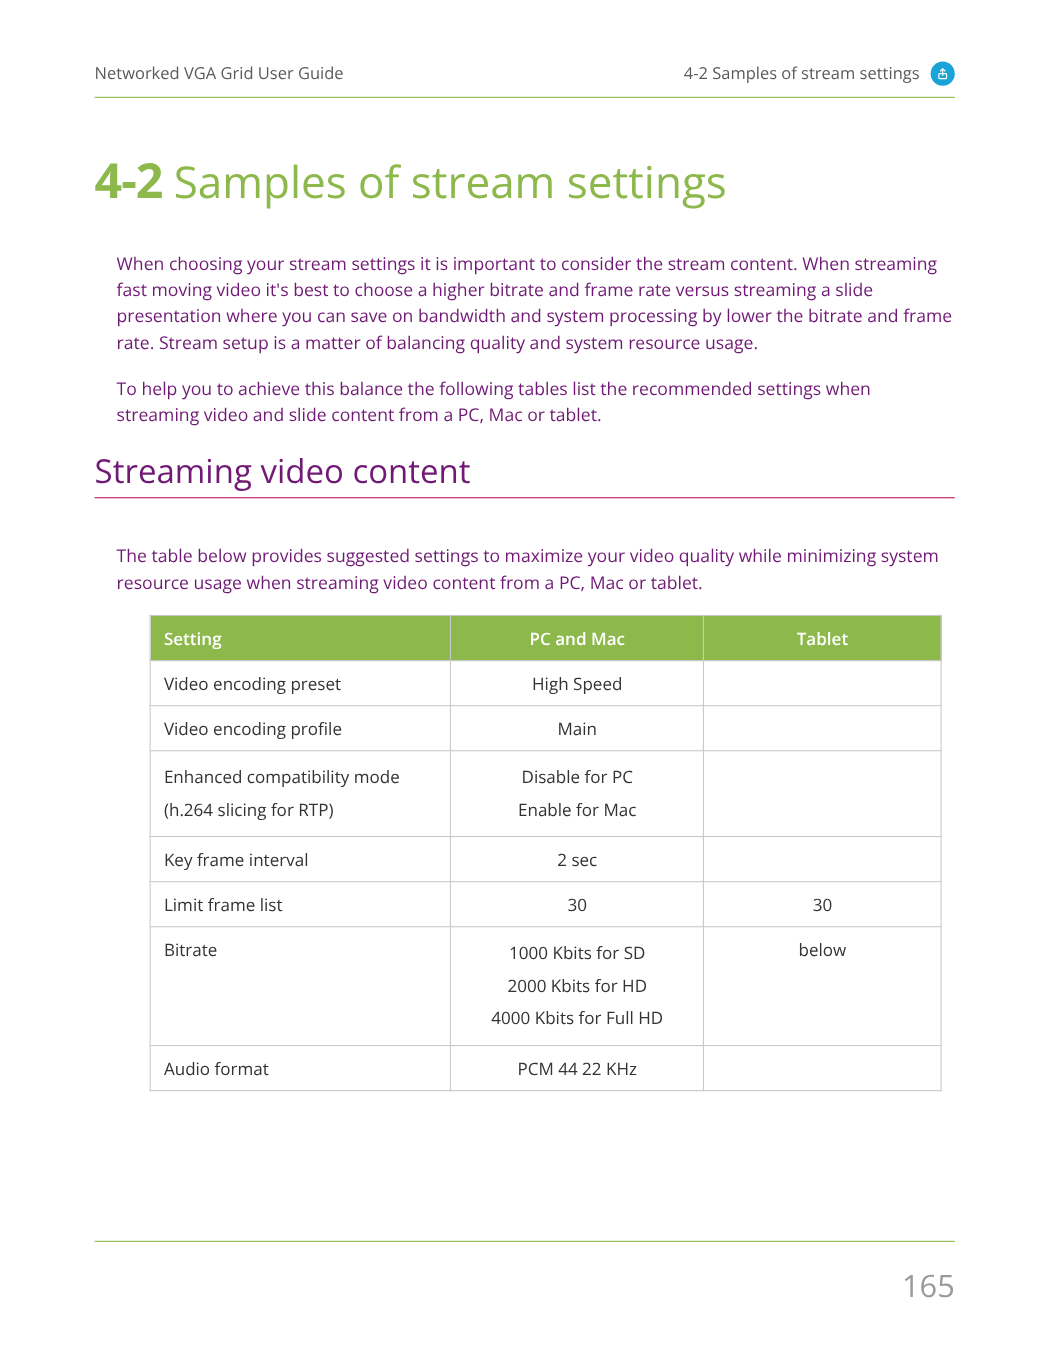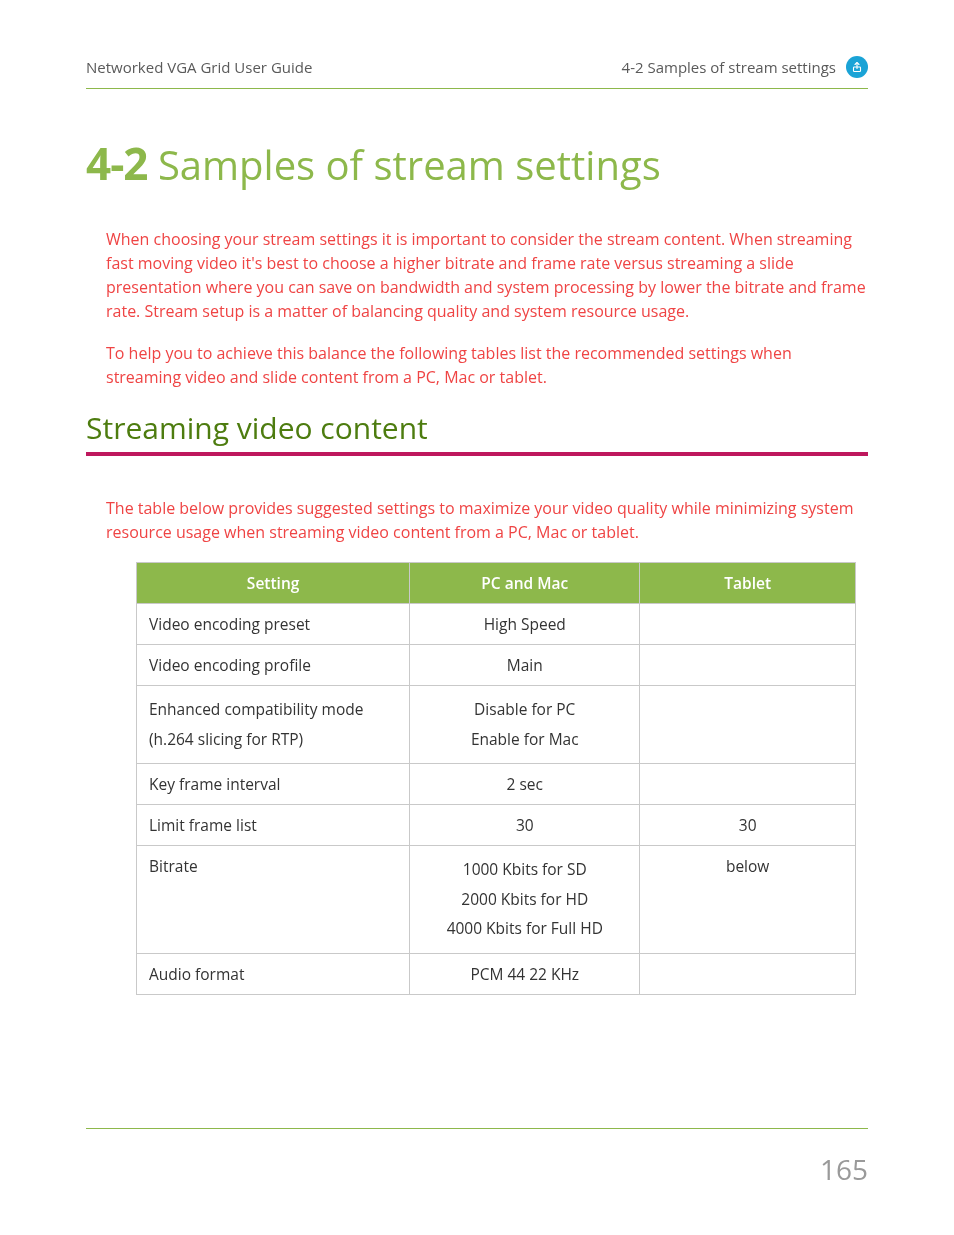--- a/index.html
+++ b/index.html
@@ -5,28 +5,28 @@
   * { box-sizing: border-box; margin: 0; padding: 0; }
   html, body { width: 954px; height: 1235px; background: #fff; font-family: "Segoe UI", "Open Sans", Arial, sans-serif; color: #333; }
   .page { position: relative; width: 954px; height: 1235px; padding: 56px 86px 0 86px; }
   .header-row { display: flex; justify-content: space-between; align-items: center; font-size: 15px; color: #5a5a5a; }
   .header-right { display: flex; align-items: center; gap: 10px; }
   .share-badge { width: 22px; height: 22px; border-radius: 50%; background: #1aa3d6; display: flex; align-items: center; justify-content: center; }
   .share-badge svg { width: 12px; height: 12px; }
   .header-rule { border: none; border-top: 1px solid #8db84b; margin-top: 10px; }
   .title { margin-top: 50px; font-weight: 400; color: #8db84b; font-size: 40px; line-height: 1.1; }
   .title .num { font-weight: 700; font-size: 44px; letter-spacing: -1px; }
-  .body-text { margin-top: 40px; font-size: 16px; line-height: 1.5; color: #ef4444; }
+  .body-text { margin-top: 40px; font-size: 16px; line-height: 1.5; color: #701a75; }
   .body-text p { margin-left: 20px; margin-right: 0; margin-bottom: 18px; }
-  .subhead { margin-top: 16px; font-size: 30px; font-weight: 400; color: #4d7c0f; padding-bottom: 4px; border-bottom: 4px solid #be185d; }
+  .subhead { margin-top: 16px; font-size: 30px; font-weight: 400; color: #701a75; padding-bottom: 4px; border-bottom: 1px solid #be185d; }
   .table-wrap { margin: 18px 0 0 50px; width: 720px; }
   table { border-collapse: collapse; width: 100%; table-layout: fixed; }
   th, td { border: 1px solid #c9c9c9; padding: 9px 12px; font-size: 15.5px; vertical-align: top; }
   th { background: #8db84b; color: #fff; font-weight: 600; text-align: center; }
-  th:first-child { text-align: center; }
+  th:first-child { text-align: left; }
   col.c1 { width: 38%; }
   col.c2 { width: 32%; }
   col.c3 { width: 30%; }
   td.center { text-align: center; }
   td .ml { display: block; line-height: 1.9; }
   .footer-rule { position: absolute; left: 86px; right: 86px; top: 1128px; border: none; border-top: 1px solid #8db84b; }
   .page-num { position: absolute; right: 86px; top: 1150px; font-size: 28px; color: #9a9a9a; font-weight: 400; }
 </style>
 </head>
 <body>

